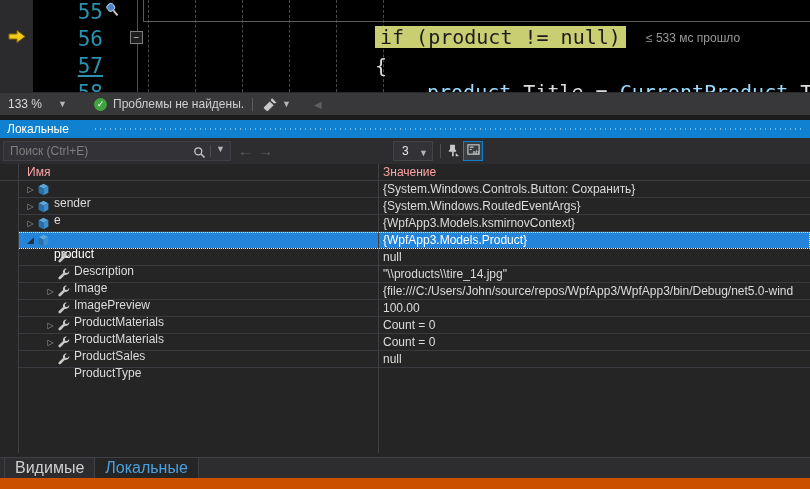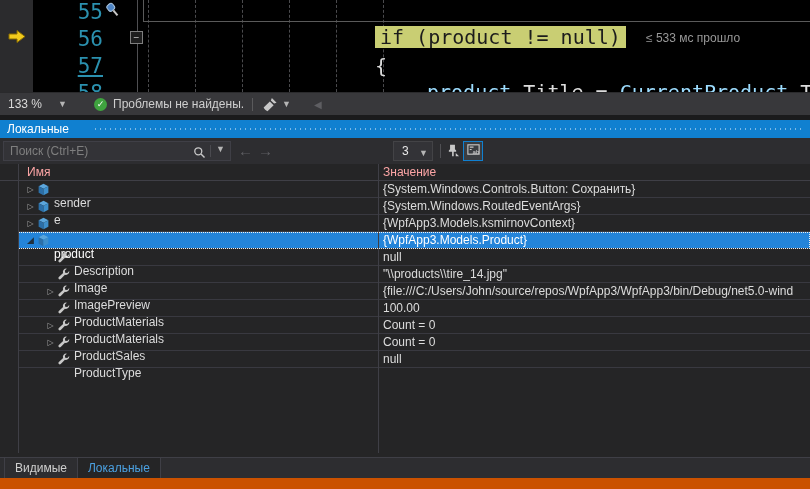--- a/index.html
+++ b/index.html
@@ -87,21 +87,21 @@
   .row .nm { white-space:nowrap; overflow:hidden;margin-top:28px; }
   .row.lvl0 { padding-left:6px; } .row.lvl1 { padding-left:26px; }
   .row .val { position:absolute; left:360px; top:0; width:430px; height:16px; line-height:16px;
     padding-left:5px; white-space:nowrap; overflow:hidden; }
   .row.sel { background:var(--selection,#2484d9); color:#ffffff; outline:1px dotted #efefef; outline-offset:-1px; z-index:2; }
   .row.sel .exp { color:#20303e; font-size:9px; }
 
   
   #tab-strip { position:absolute; left:0; top:457px; width:810px; height:21px; background:#2d2d30;
     border-top:1px solid #3f3f46; display:flex; }
-  .tab { height:21px; line-height:20px; padding:0 10px; font-size:12px; color:#cfcfcf;
+  .tab { height:21px; line-height:20px; padding:0 10px; font-size:16px; color:#cfcfcf;
     border-right:1px solid #3f3f46; }
   .tab:first-child { border-left:1px solid #3f3f46; margin-left:4px; }
   .tab.active { background:#252526; color:#4ba0e0; }
 
   
   #debug-bar { position:absolute; left:0; top:478px; width:810px; height:11px; background:var(--debug-orange,#ca5100); }
 </style>
 </head>
 <body>
 

